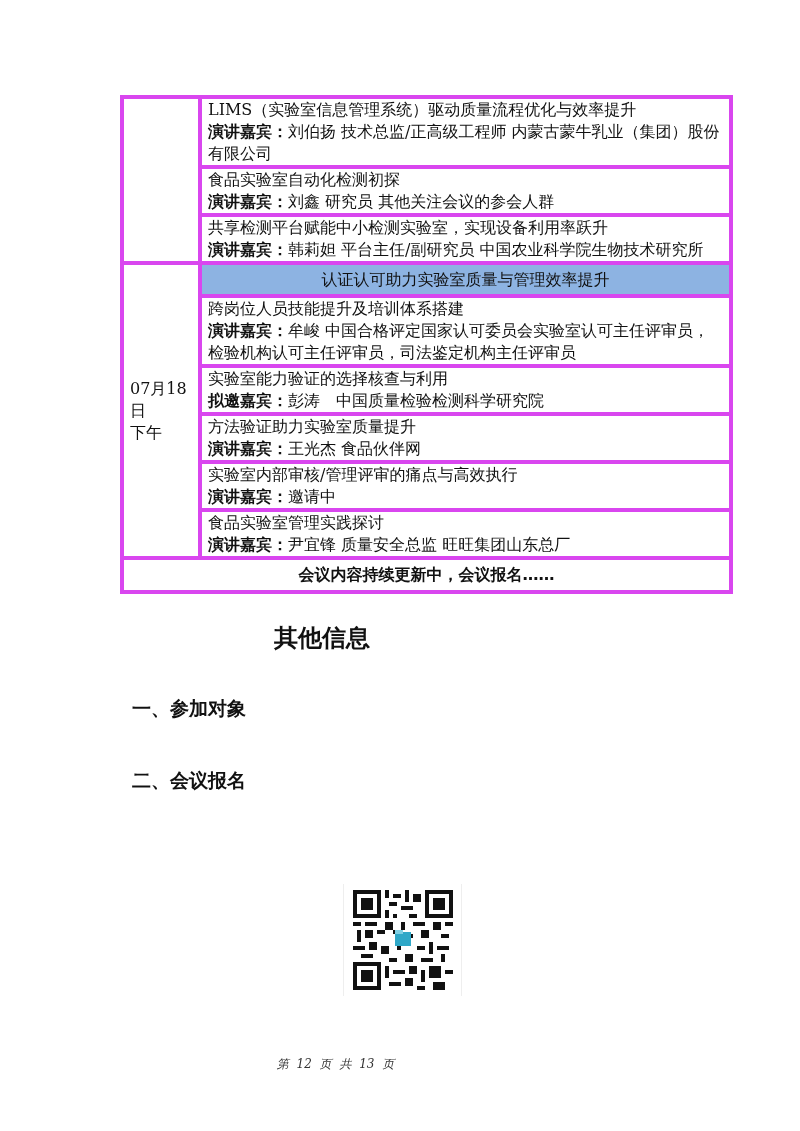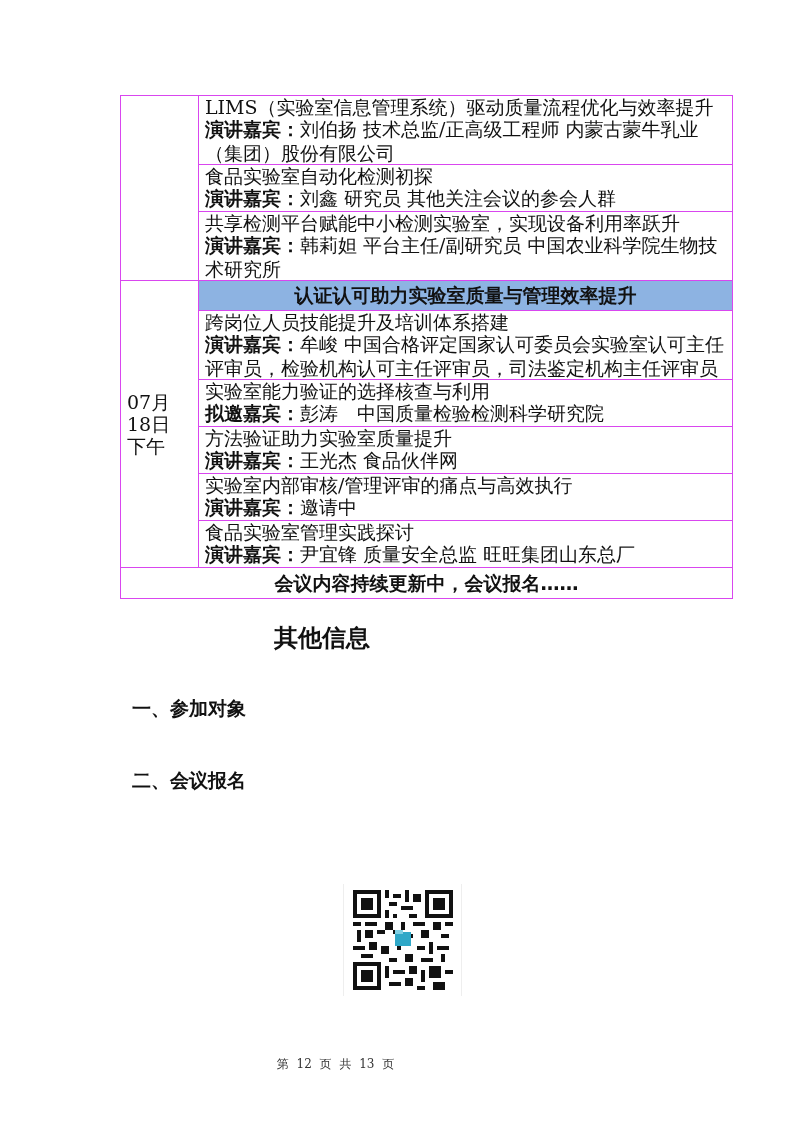--- a/index.html
+++ b/index.html
@@ -2,47 +2,47 @@
 <html><head>
 <meta charset="utf-8">
 <style>
   html, body { margin: 0; padding: 0; background: #ffffff; }
   body { width: 800px; height: 1131px; position: relative; overflow: hidden;
          font-family: "DejaVu Serif", "Liberation Serif", serif; color: #111; }
   .page { position: absolute; left: 0; top: 0; width: 800px; height: 1131px; }
 
   table.agenda { position: absolute; left: 120px; top: 95px; width: 613px;
                  border-collapse: collapse; table-layout: fixed; }
-  table.agenda td { border: 1px solid #d946ef; padding: 0 6px; vertical-align: top;
-                    font-size: 19px; line-height: 22px; }
+  table.agenda td { border: 4px solid #d946ef; padding: 0 6px; vertical-align: top;
+                    font-size: 16px; line-height: 22px; }
   td.date-cell { width: 66px; vertical-align: middle !important;
                  font-size: 13.5px; line-height: 24px; }
   td.band { background: #8db3e2; text-align: center; font-family: "DejaVu Sans", "Liberation Sans", sans-serif;
-            font-weight: bold; font-size: 15px; line-height: 29px !important; }
+            font-weight: normal; font-size: 15px; line-height: 29px !important; }
   td.footer-note { text-align: center; font-family: "DejaVu Sans", "Liberation Sans", sans-serif;
                    font-weight: bold; font-size: 11.5px; line-height: 30px !important; }
   .topic { display: block; }
   .speaker-line { display: block; }
-  .spk-label { font-family: Liberation Mono, monospace; font-weight: bold; }
+  .spk-label { font-family: Liberation Sans, sans-serif; font-weight: bold; }
 
   .section-title { position: absolute; left: 0; width: 644px; top: 622px; text-align: center;
                    font-family: Liberation Serif, serif; font-weight: bold;
                    font-size: 24px; margin: 0; }
   .h2 { position: absolute; left: 120px; font-family: Liberation Sans, sans-serif;
         font-weight: bold; font-size: 19px; margin: 12px; }
   .para { position: absolute; left: 120px; width: 573px; font-size: 14px; line-height: 26px;
           text-indent: 28px; margin: 0; text-align: justify; }
   .red { color: #d9261c; }
 
   .qr { position: absolute; left: 343px; top: 884px; width: 117px; height: 112px;
         border-left: 1px solid #eee; border-right: 1px solid #eee; display: flex;
         align-items: center; justify-content: center; }
   .qr svg { display: block; }
   .page-num { position: absolute; top: 1056px; left: 0; width: 671px; text-align: center;
-              font-size: 12px; color: #333; word-spacing: 4px; }
+              font-size: 12px; color: #333; word-spacing: 4px; font-style: italic; }
 </style>
 </head>
 <body>
 
 <div class="page">
 
   <table class="agenda">
     <colgroup>
         <col style="width:78px">
         <col>

